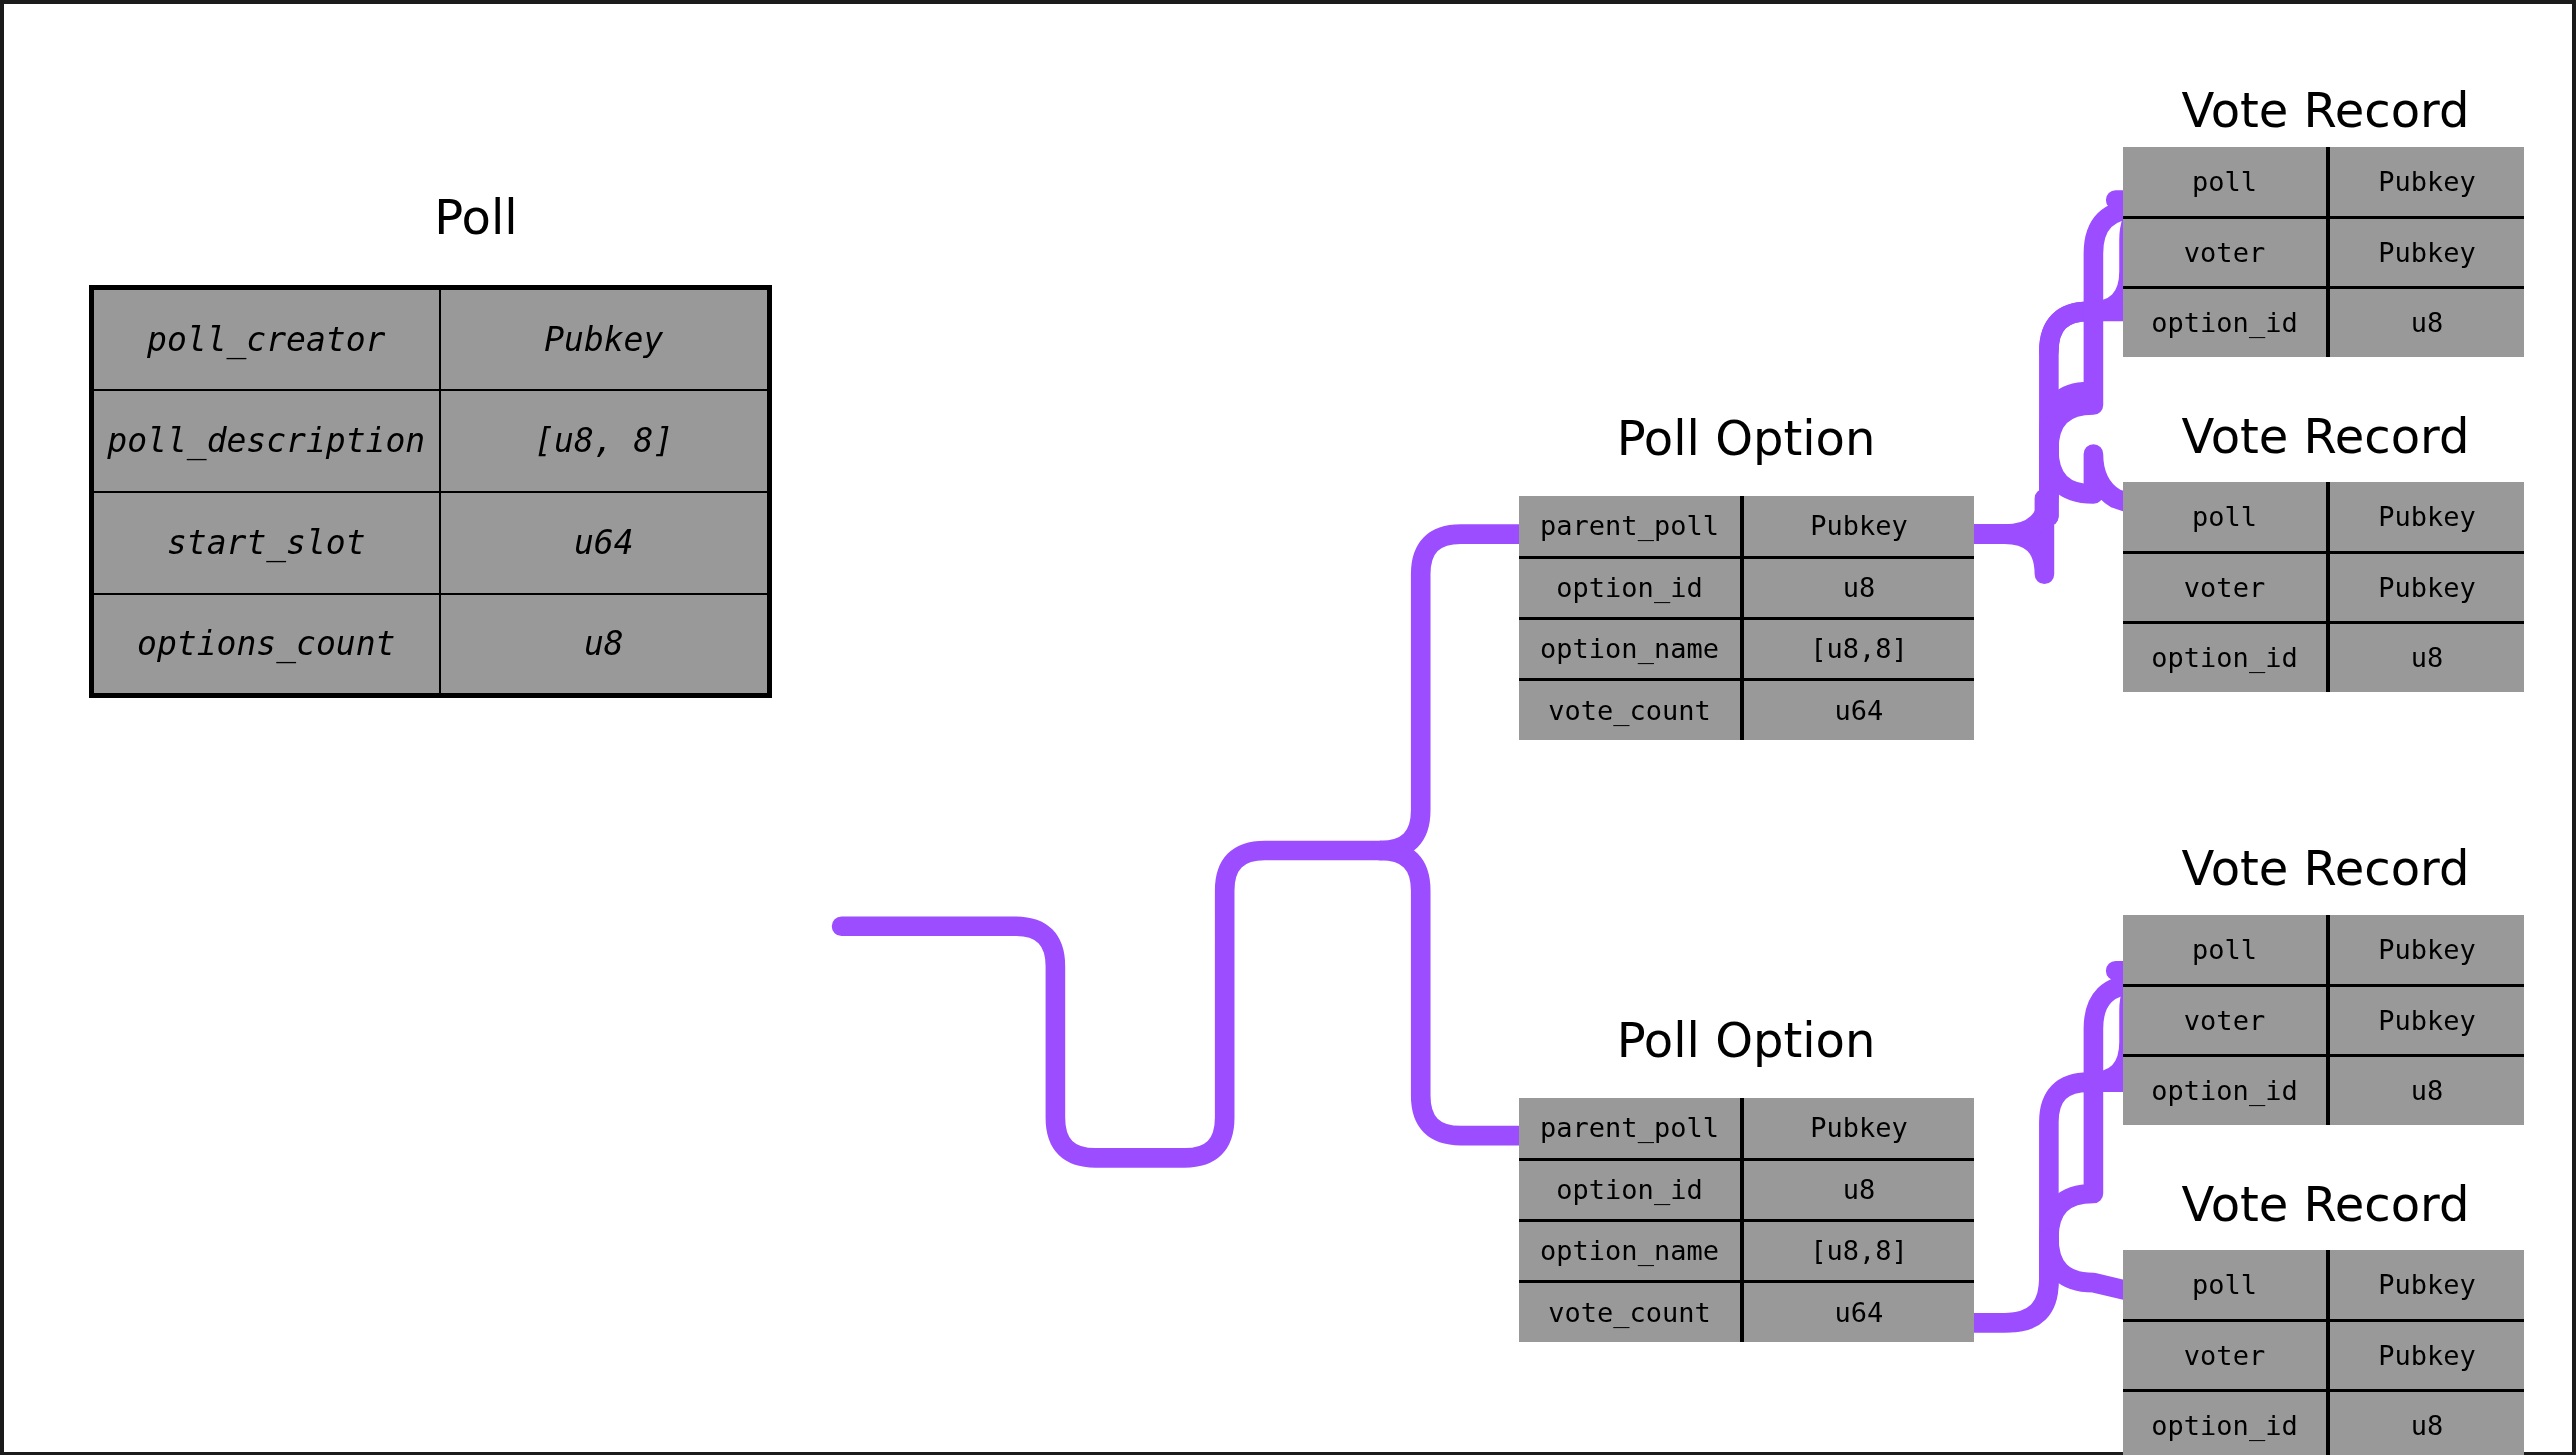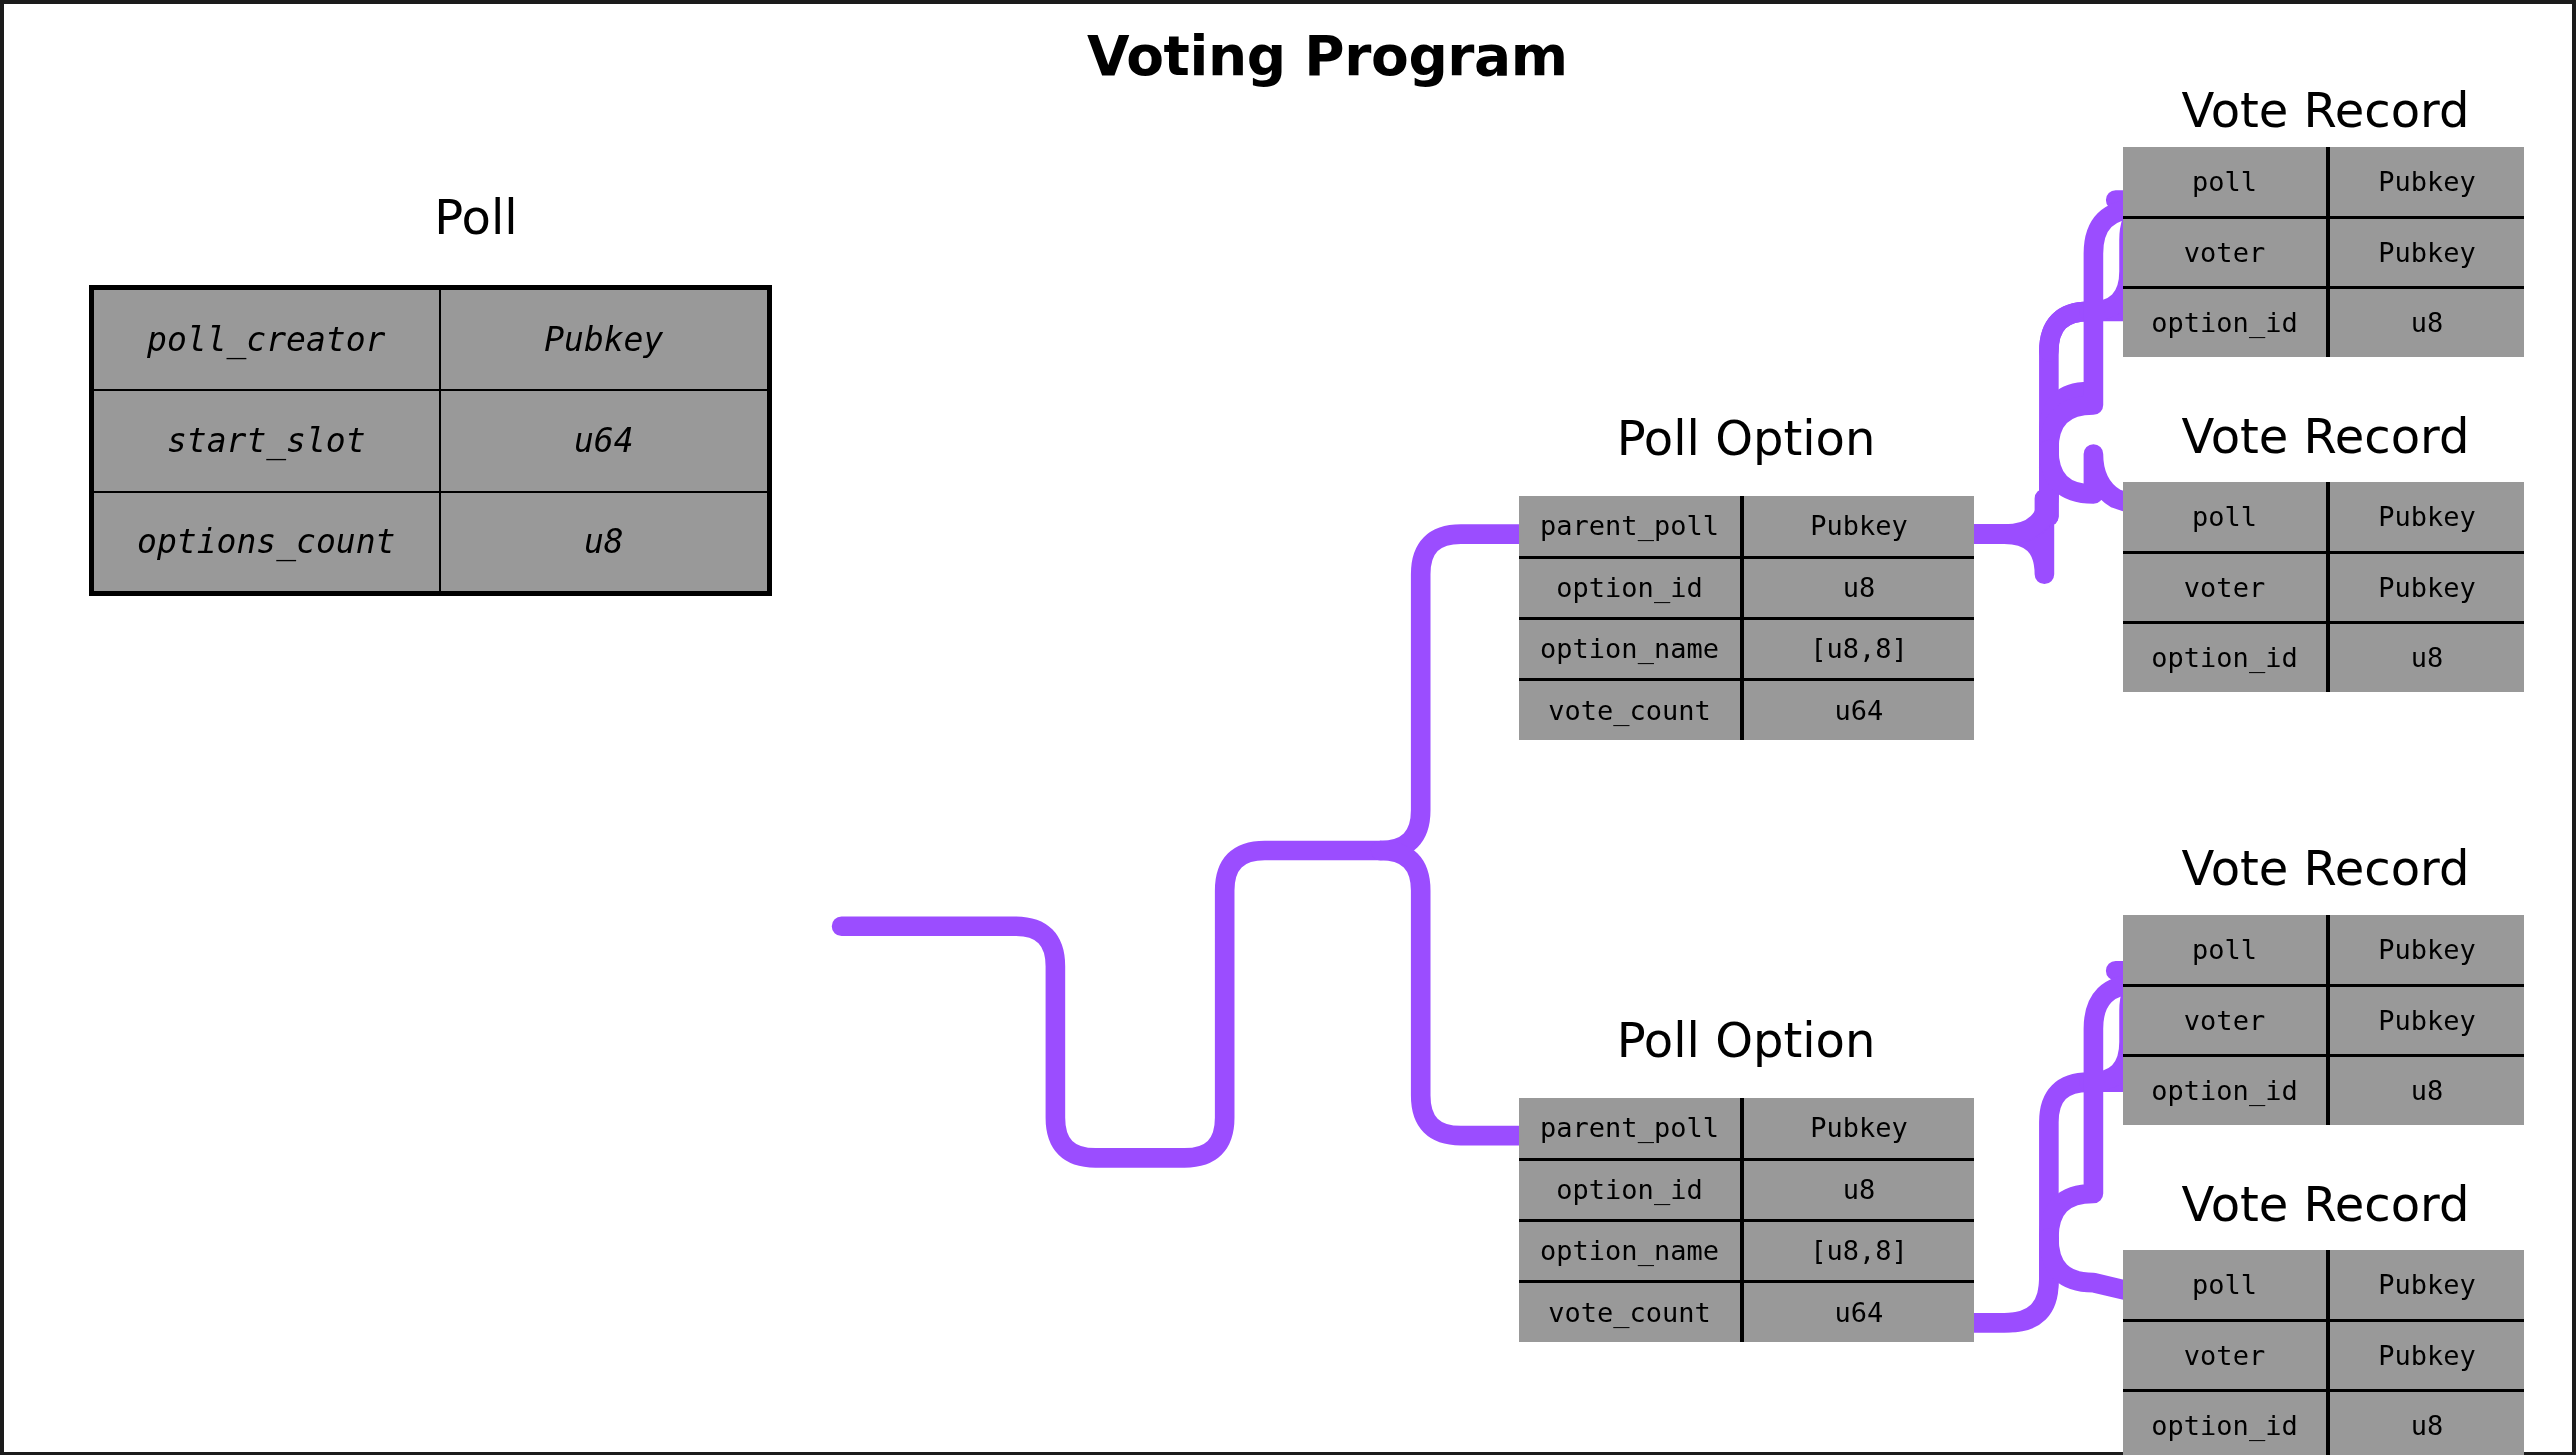--- a/index.html
+++ b/index.html
@@ -179,30 +179,33 @@
       <path d="M 2190,595 L 2245,595 Q 2295,595 2295,545 L 2295,500"></path>
       <path d="M 2295,500 Q 2295,450 2345,450 L 2345,280 Q 2345,230 2395,230 L 2430,230"></path>
       <path d="M 2295,500 Q 2295,550 2345,550 L 2345,505 Q 2345,540 2370,555 L 2400,565"></path>
 
       <path d="M 2190,1480 L 2245,1480 Q 2295,1480 2295,1430 L 2295,1385"></path>
       <path d="M 2295,1385 Q 2295,1335 2345,1335 L 2345,1150 Q 2345,1100 2395,1100 L 2430,1100"></path>
       <path d="M 2295,1385 Q 2295,1435 2345,1435 L 2400,1448"></path>
     </g>
   </svg>
 
-  <div class="page-title" style="left:1083px; top:19.6px;">Voting Program</div>
 
   <div class="entity-title" style="left:258px; top:169px; width:428px;">Poll</div>
   <table class="rec poll" style="left:85px; top:281px;">
     <tbody>
       <tr>
         <td class="name">poll_creator</td>
         <td class="type">Pubkey</td>
       </tr>
       <tr>
+        <td class="name">poll_description</td>
+        <td class="type">[u8, 8]</td>
+      </tr>
+      <tr>
         <td class="name">start_slot</td>
         <td class="type">u64</td>
       </tr>
       <tr>
         <td class="name">options_count</td>
         <td class="type">u8</td>
       </tr>
     </tbody>
   </table>
 

